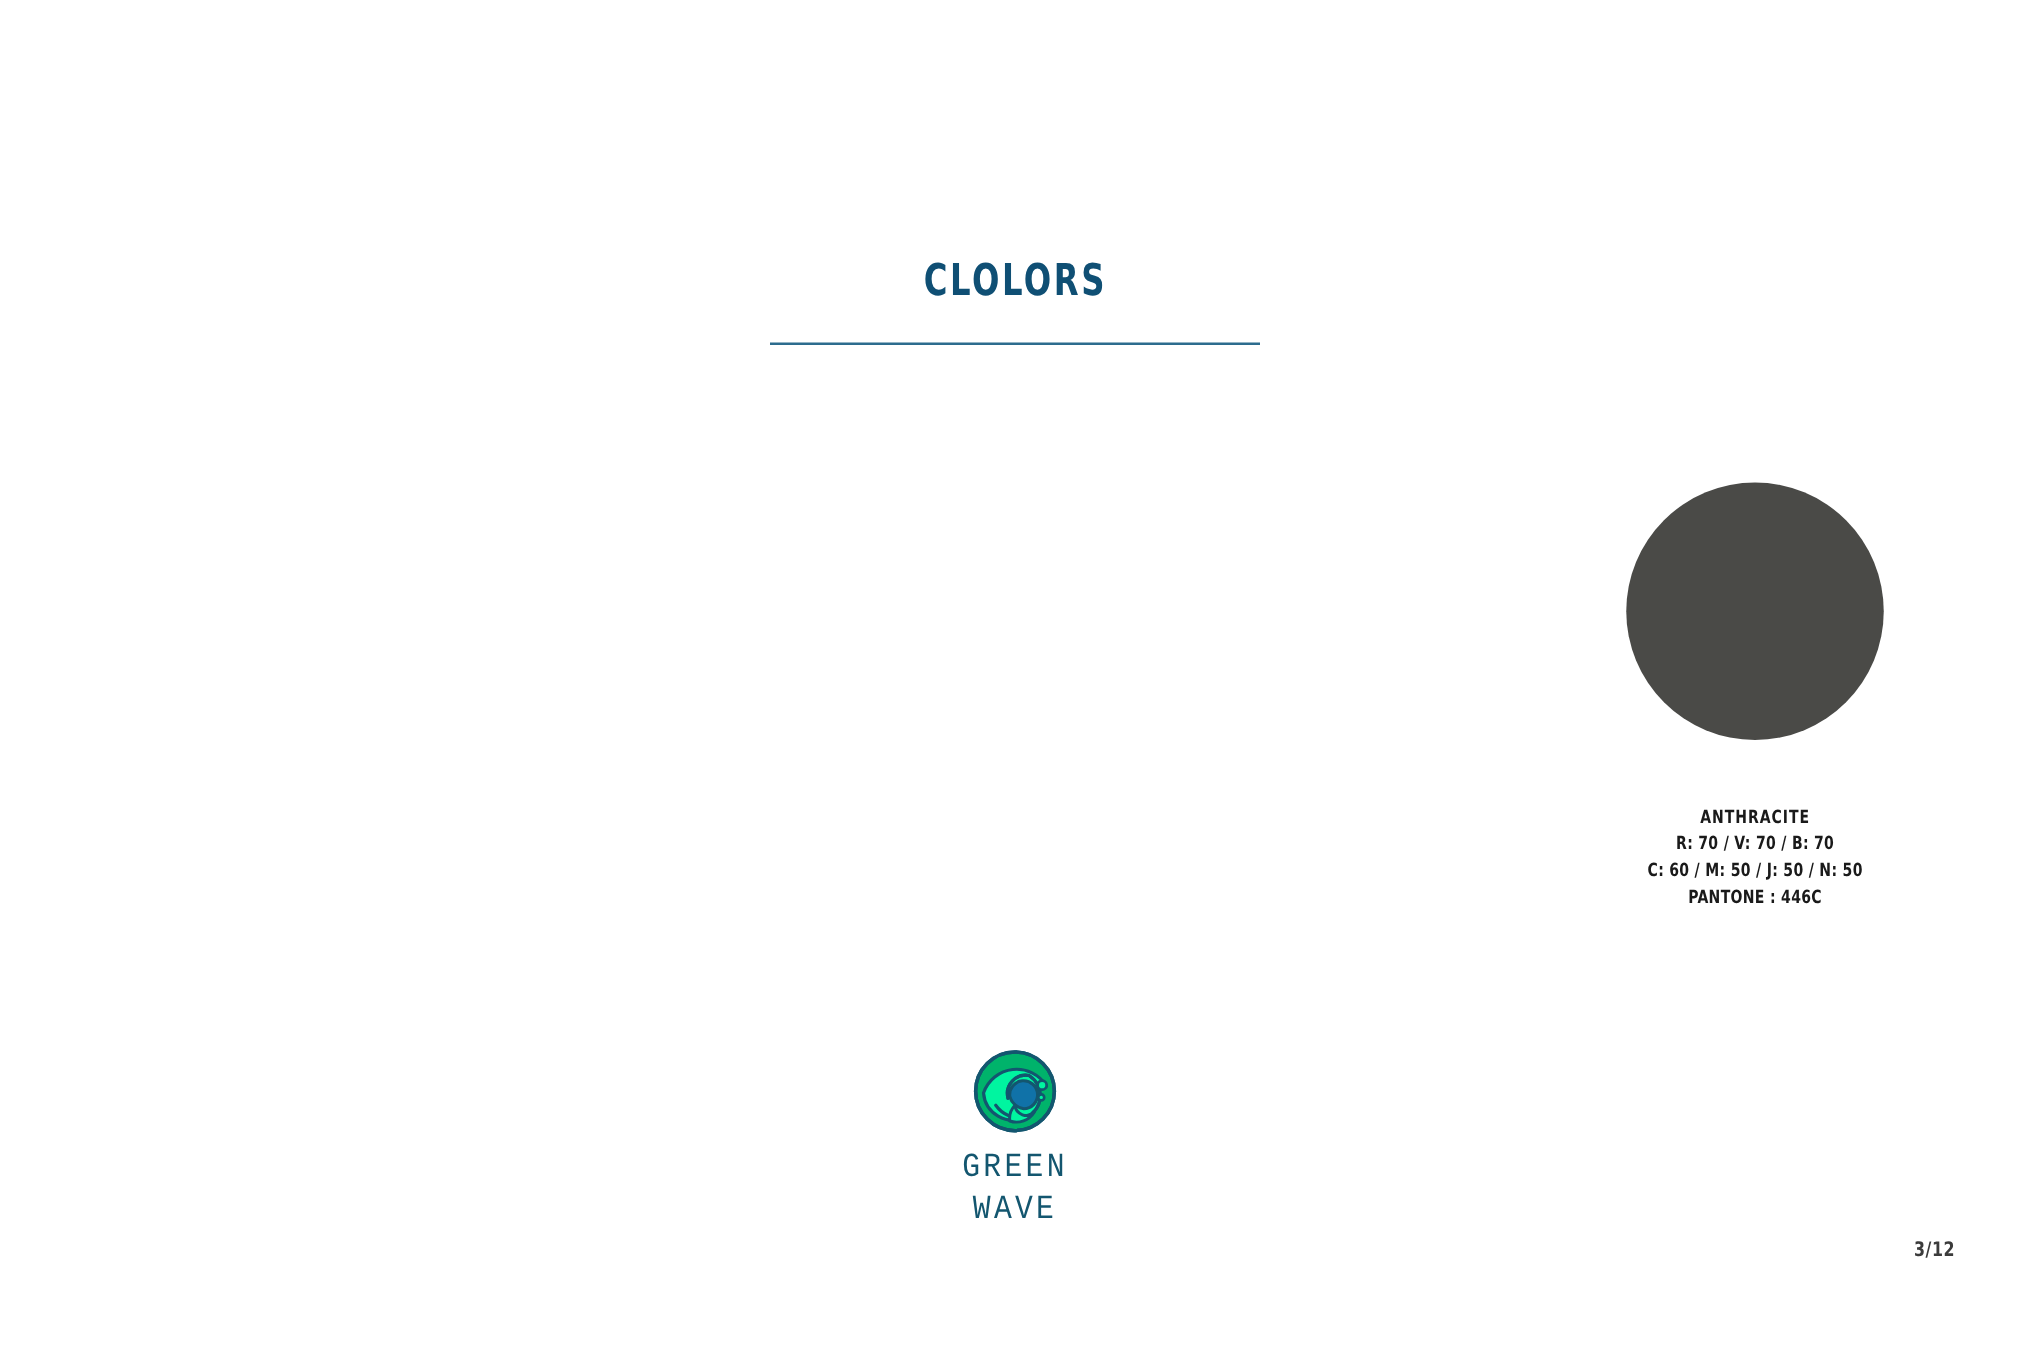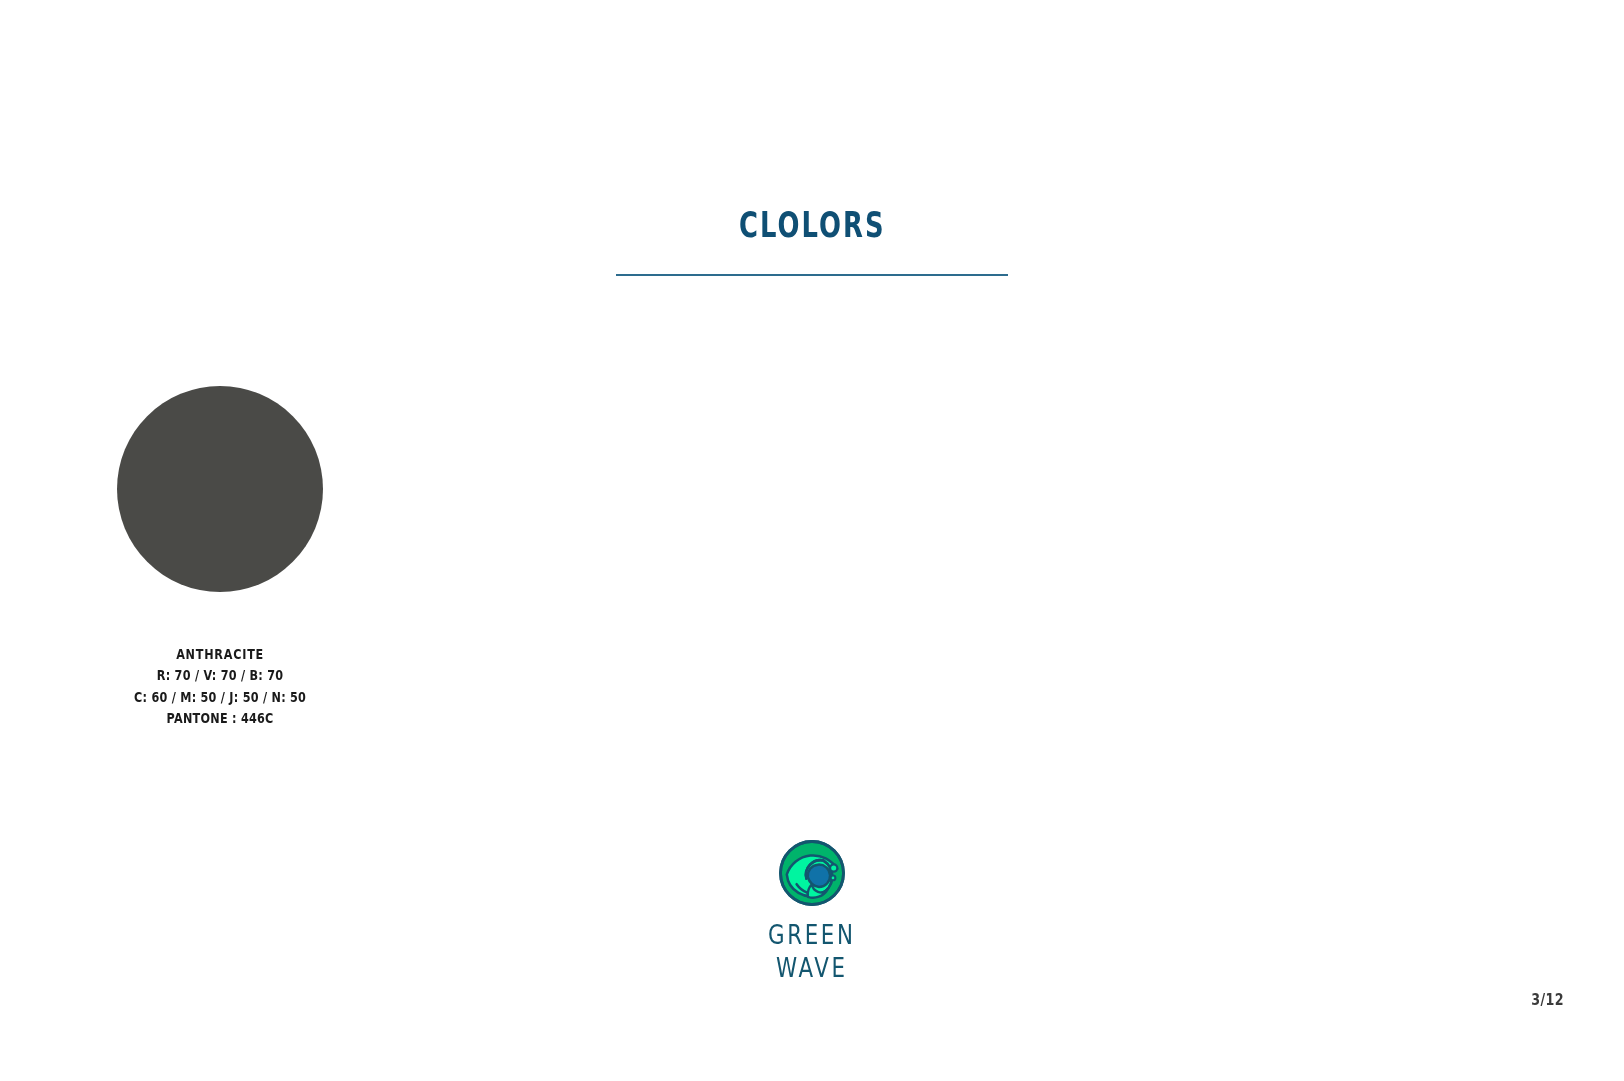--- a/index.html
+++ b/index.html
@@ -50,21 +50,21 @@
     background: #2d6c8e;
   }
 
   
   .swatch-row {
     position: absolute;
     left: 0;
     top: 386px;
     width: 100%;
     display: flex;
-    justify-content: space-between;
+    justify-content: flex-end;
     align-items: flex-start;
     gap: 128px;
     padding: 0 86px;
     box-sizing: border-box;
   }
   .swatch {
     width: 268px;
     display: flex;
     flex-direction: column;
     align-items: center;
@@ -171,21 +171,21 @@
       <circle cx="50" cy="50" r="45" fill="#00b36b" stroke="#13566f" stroke-width="4"></circle>
       <path d="M50 8 A42 42 0 0 1 50 92 A42 42 0 0 1 50 8 Z" fill="#00b36b"></path>
       <path d="M86 44 A40 40 0 0 0 14 52 A34 34 0 0 0 62 80 A27 27 0 0 0 66 32 A21 21 0 0 0 42 58" fill="#00f5a0" stroke="#13566f" stroke-width="3.6" stroke-linecap="round"></path>
       <path d="M42 58 A21 21 0 0 1 66 32 A27 27 0 0 1 62 80 A34 34 0 0 1 28 66" fill="none" stroke="#13566f" stroke-width="3.6" stroke-linecap="round"></path>
       <path d="M44 56 A16 16 0 1 1 60 70 A20 20 0 0 1 44 56 Z" fill="#1072a8" stroke="#13566f" stroke-width="3.6"></path>
       <path d="M50 66 A13 13 0 0 0 72 74 A24 24 0 0 1 44 84 A22 22 0 0 1 50 66 Z" fill="#00f5a0" stroke="#13566f" stroke-width="3.4" stroke-linejoin="round"></path>
       <circle cx="81" cy="43" r="5.2" fill="#00f5a0" stroke="#13566f" stroke-width="3.2"></circle>
       <circle cx="80" cy="57" r="3.4" fill="#00f5a0" stroke="#13566f" stroke-width="3"></circle>
       <circle cx="50" cy="50" r="45" fill="none" stroke="#13566f" stroke-width="4"></circle>
     </svg>
-    <div class="logo-wordmark" style="color: rgb(19, 86, 111);">
+    <div class="logo-wordmark" style="color: rgb(19, 86, 111); font-family: Liberation Mono, monospace;">
       <span class="logo-word">GREEN</span>
       <span class="logo-word">WAVE</span>
     </div>
   </div>
 
   <div class="page-number">3/12</div>
 
 </div>
 
 </body></html>

